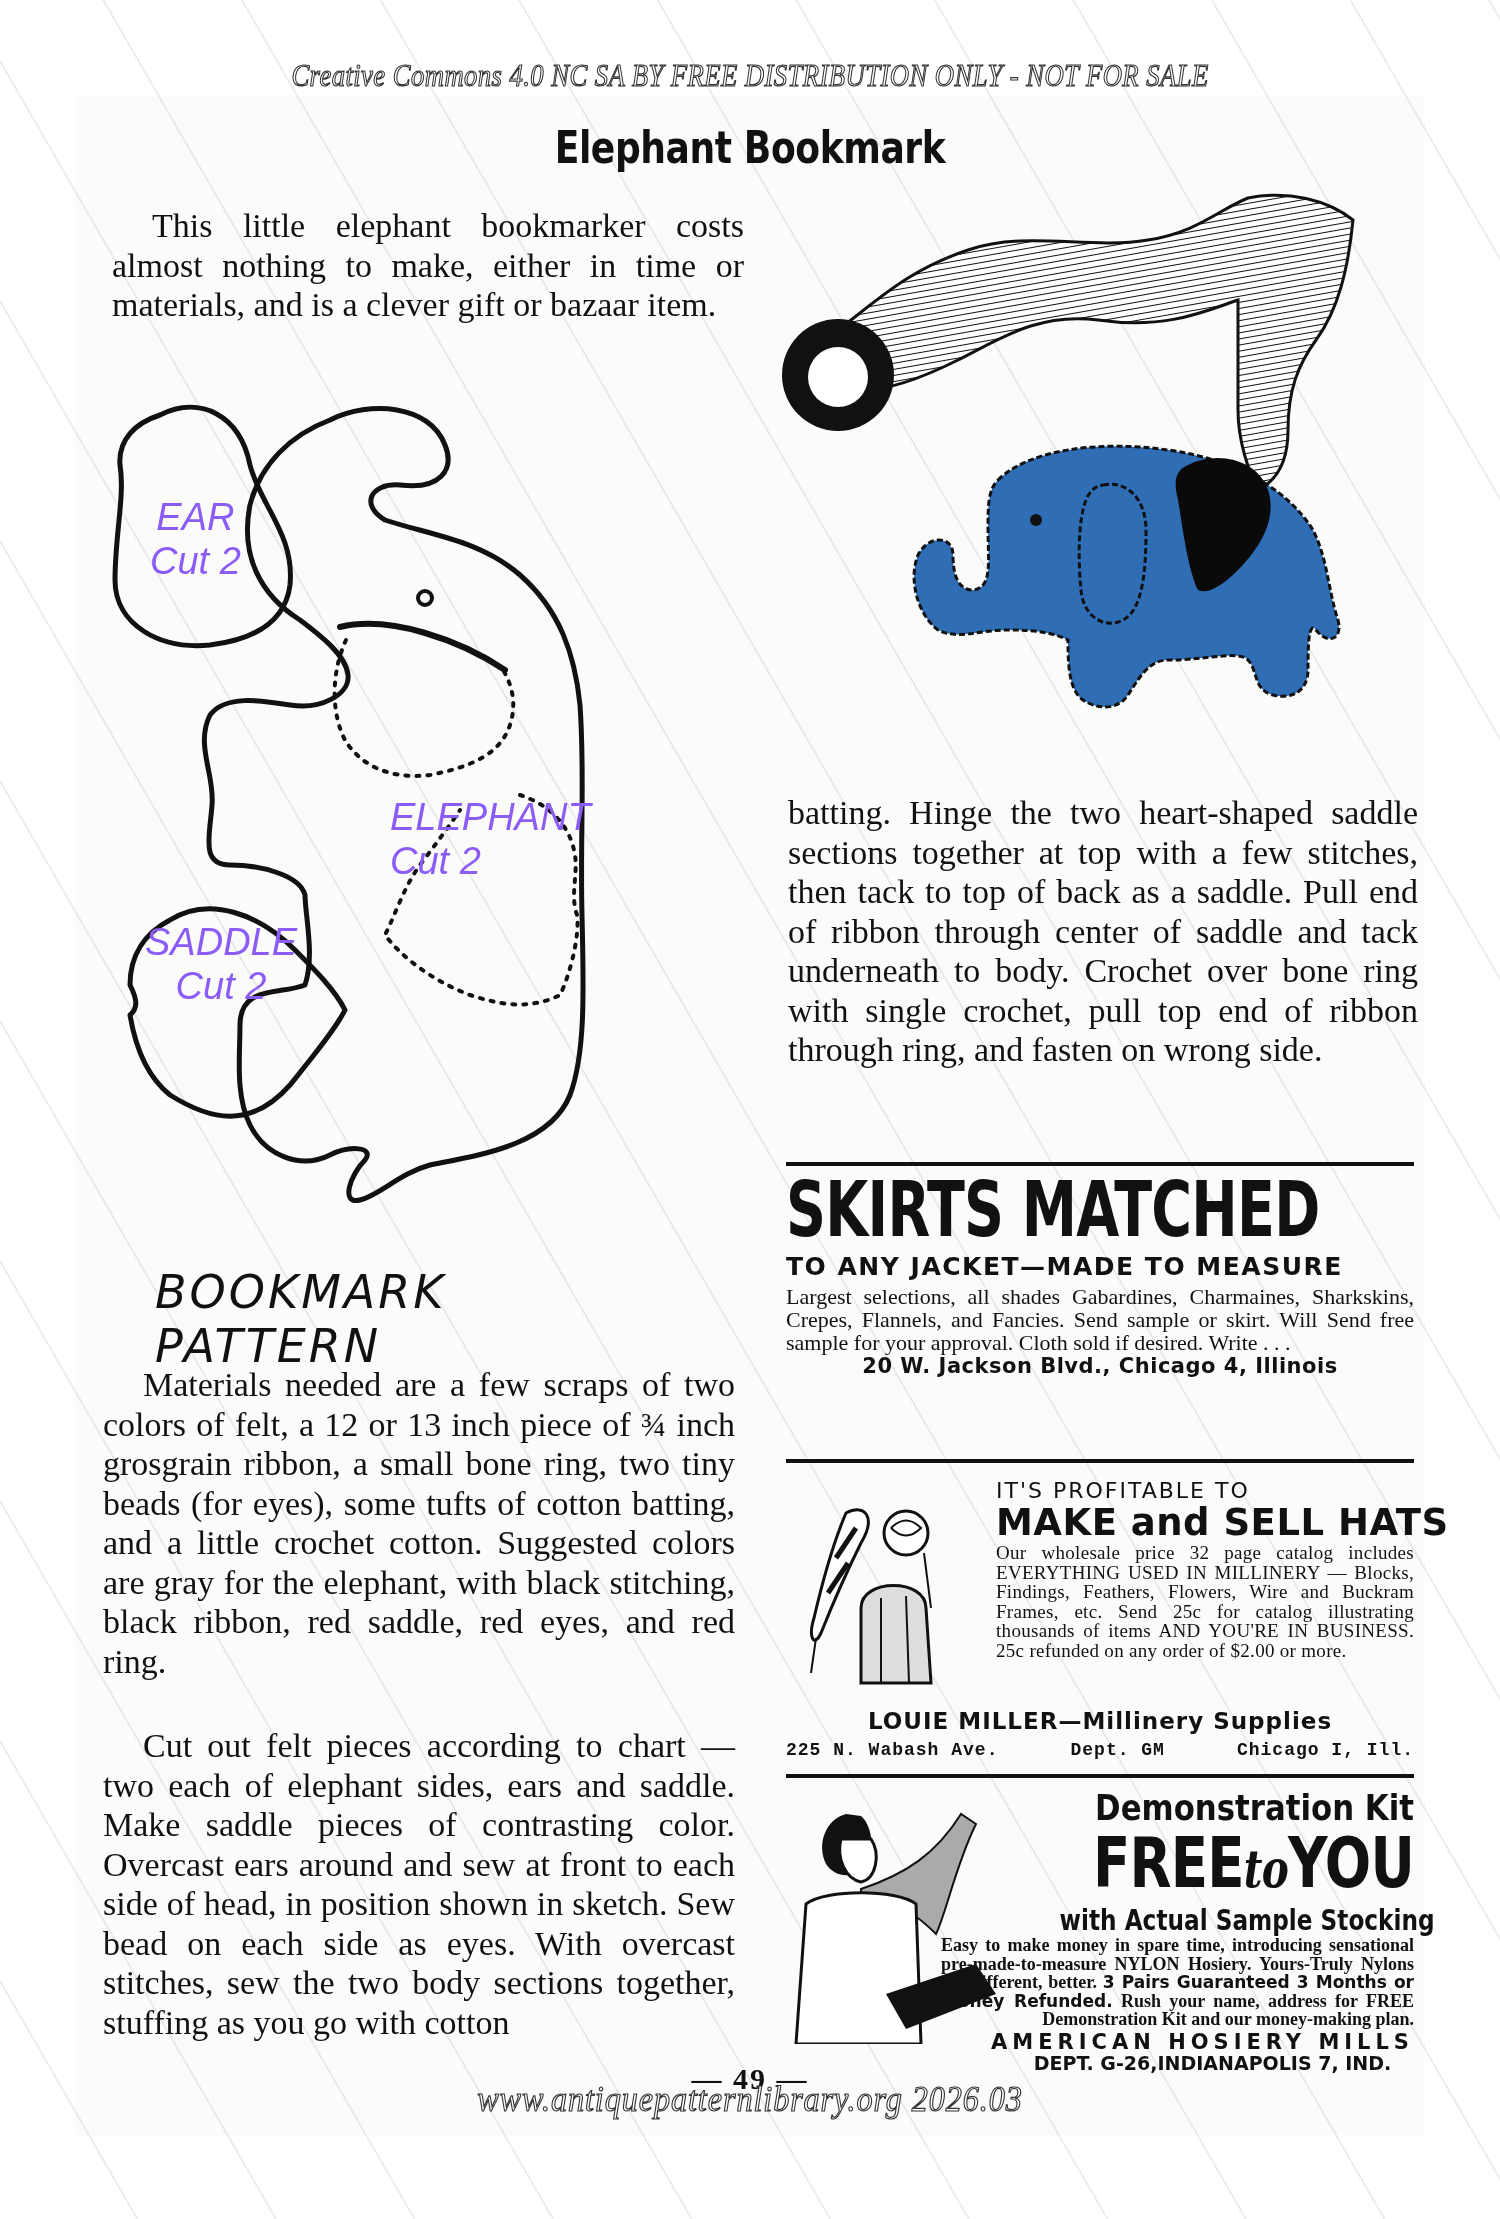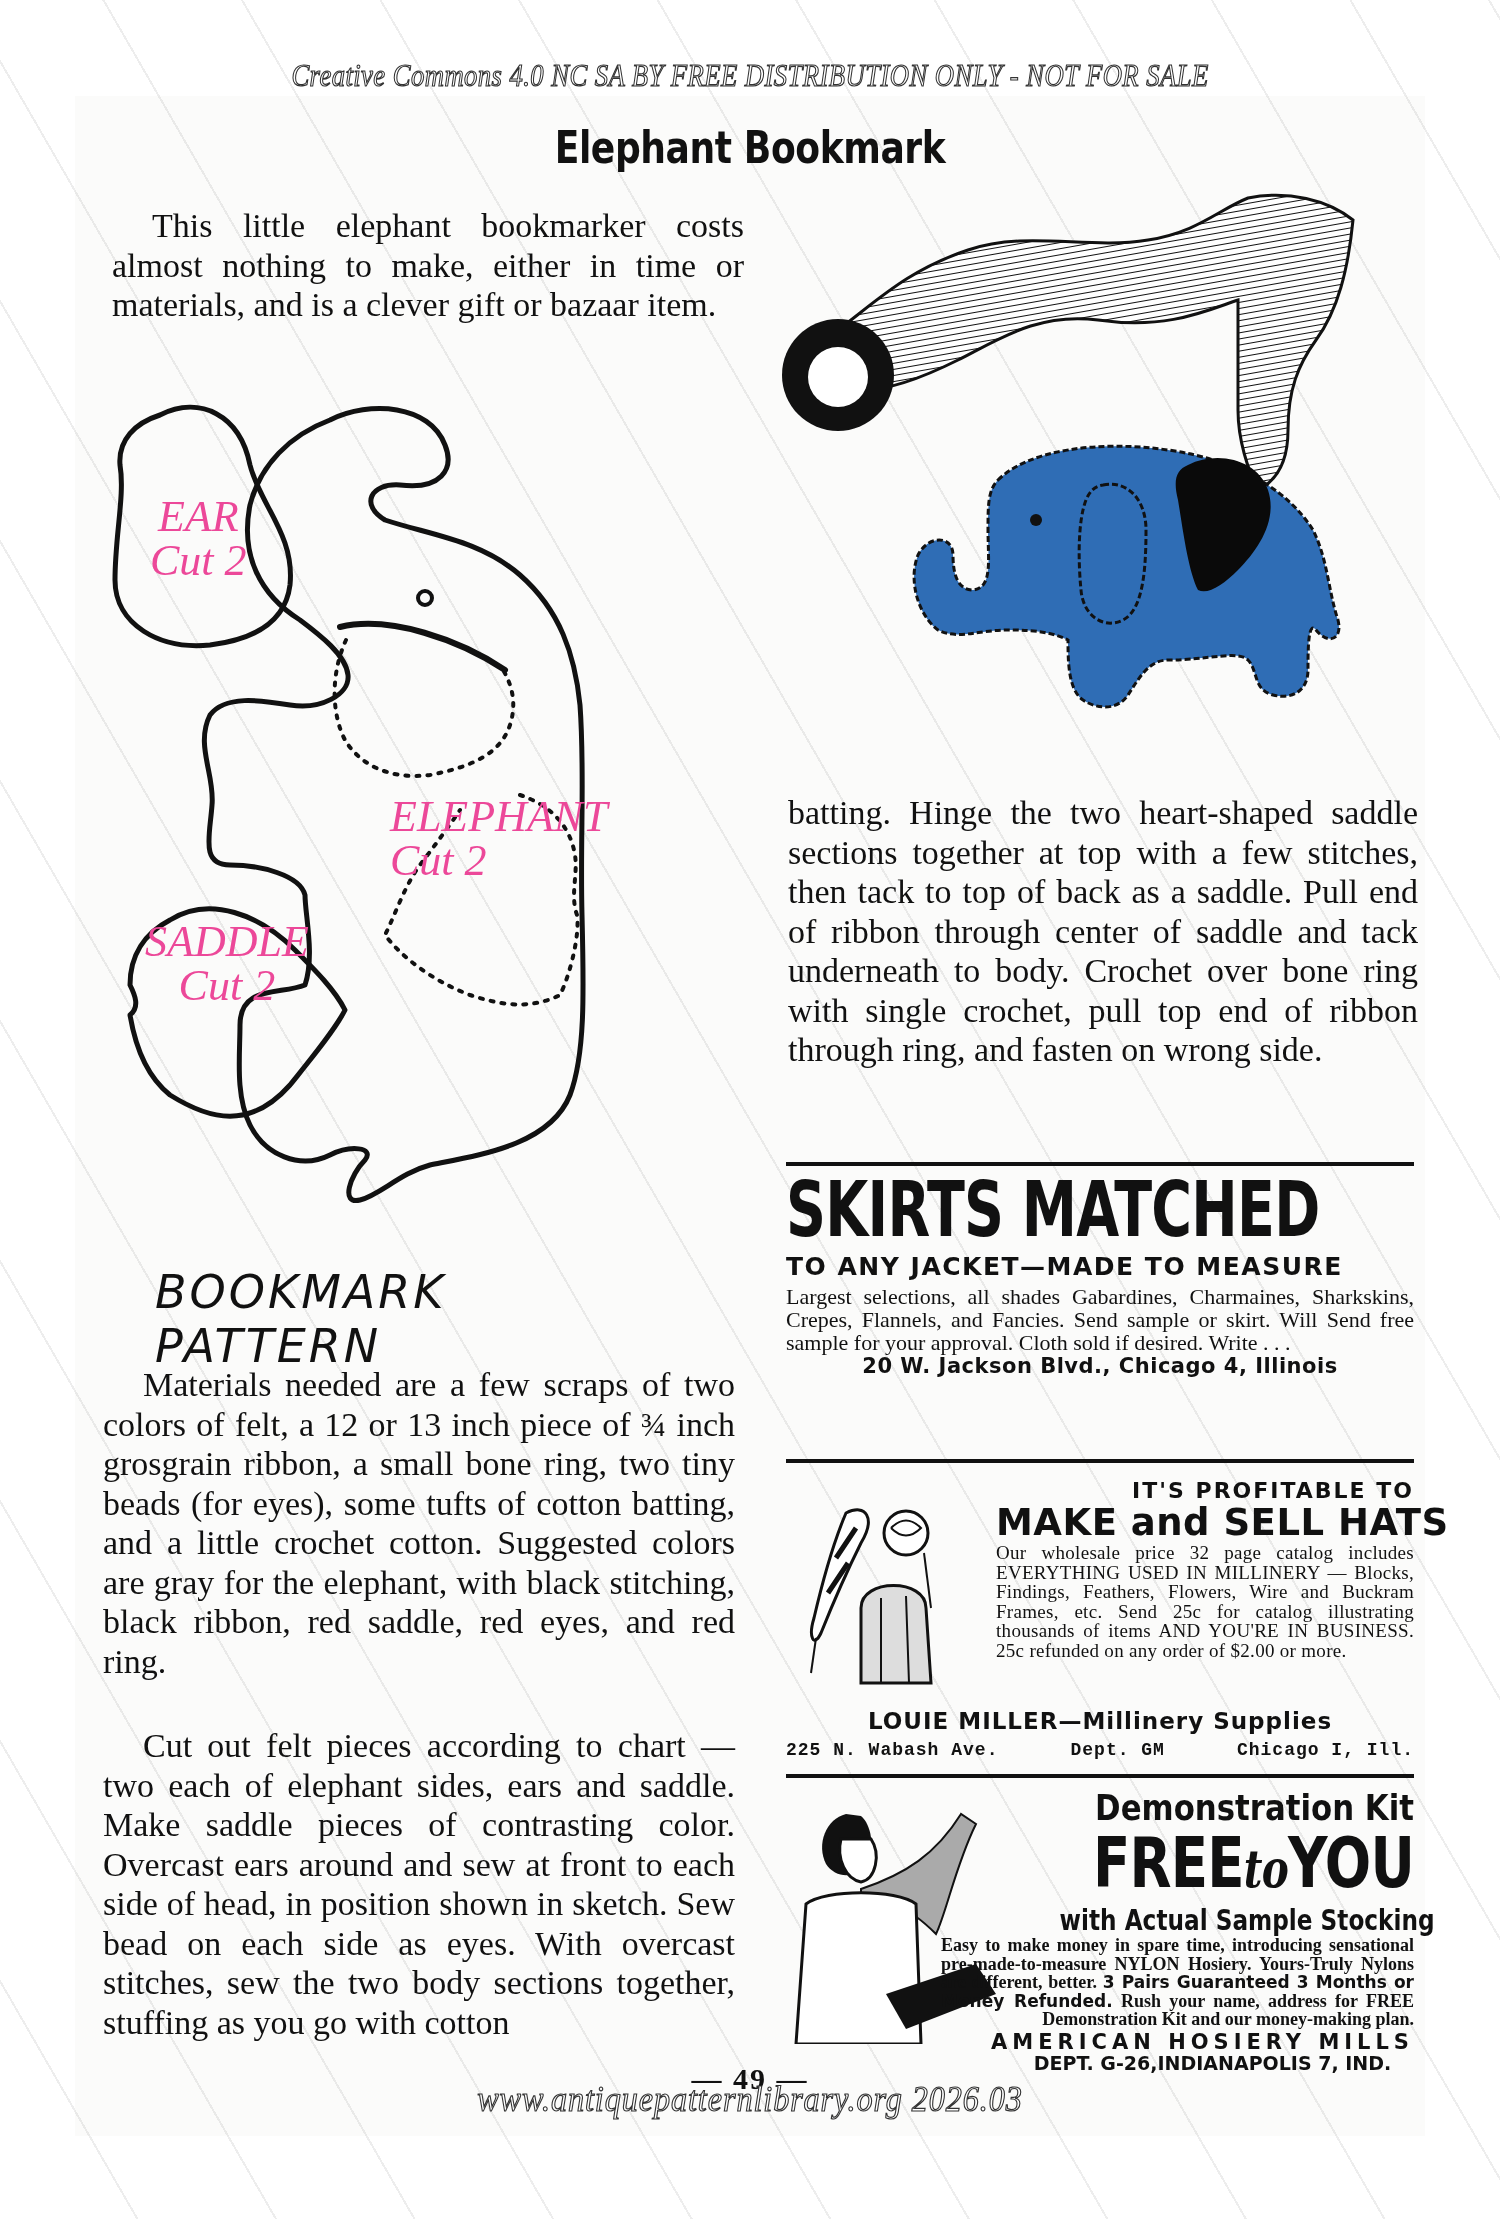--- a/index.html
+++ b/index.html
@@ -34,22 +34,22 @@
   }
   .body-text p { margin:0; text-indent:40px; }
   .intro { left:112px; top:206px; width:632px; }
   .materials { left:103px; top:1365px; width:632px; }
   .cutout { left:103px; top:1726px; width:632px; }
   .continued { left:788px; top:793px; width:630px; }
   .continued p { text-indent:0; }
 
   .pattern { position:absolute; left:100px; top:395px; width:660px; height:860px; }
   .pattern-label {
-    position:absolute; font-family:Liberation Serif, serif; font-style:italic;
-    font-size:44px; line-height:44px; text-align:center; color:#ec4899;
+    position:absolute; font-family:Liberation Sans, sans-serif; font-style:italic;
+    font-size:38px; line-height:44px; text-align:center; color:#8b5cf6;
   }
   .pattern-caption {
     position:absolute; left:155px; top:1265px; width:540px;
     font-family:"DejaVu Sans", sans-serif; font-style:italic; font-size:46px;
     letter-spacing:3px; word-spacing:22px;
   }
   .illustration { position:absolute; left:768px; top:190px; width:660px; height:560px; }
 
   
   .rule { position:absolute; left:786px; width:628px; height:4px; background:#111; }
@@ -66,21 +66,21 @@
     font-family:"Liberation Serif", serif; font-size:22px; line-height:23px;
     text-align:justify; text-align-last:left;
   }
   .ad1 .ad-body { margin-top:4px; }
   .ad1 .company { font-weight:bold; font-size:22px; letter-spacing:2px; margin-top:8px; display:flex; justify-content:space-between; }
   .ad1 .address { font-weight:bold; font-size:21px; text-align:center; letter-spacing:0.5px; }
 
   .ad2 { top:1478px; }
   .ad2 .hat-art { position:absolute; left:20px; top:20px; width:150px; height:190px; }
   .ad2 .right { position:absolute; left:210px; top:0; width:418px; }
-  .ad2 .kicker { font-weight:bold; font-size:22px; letter-spacing:2px; text-align:right; }
+  .ad2 .kicker { font-weight:normal; font-size:22px; letter-spacing:2px; text-align:left; }
   .ad2 .headline { font-weight:bold; font-size:37px; line-height:40px; white-space:nowrap; letter-spacing:0.5px; }
   .ad2 .ad-body { font-size:19px; line-height:19.5px; letter-spacing:0.3px; }
   .ad2 .company { position:absolute; top:230px; left:0; width:628px; text-align:center; font-weight:bold; font-size:23px; letter-spacing:1px; }
   .ad2 .address-row { position:absolute; top:262px; left:0; width:628px; display:flex; justify-content:space-between; font-weight:bold; font-size:18px; letter-spacing:1px;font-family:Liberation Mono, monospace; }
 
   .ad3 { top:1788px; }
   .ad3 .woman-art { position:absolute; left:0; top:6px; width:230px; height:250px; }
   .ad3 .right { position:absolute; left:185px; top:0; width:443px; text-align:right; }
   .ad3 .headline1 { font-weight:bold; font-size:35px; line-height:40px; transform:scaleX(0.88); transform-origin:right; white-space:nowrap; }
   .ad3 .headline2 { font-weight:bold; font-size:70px; line-height:70px; transform:scaleX(0.78); transform-origin:right; white-space:nowrap; letter-spacing:-1px; }

